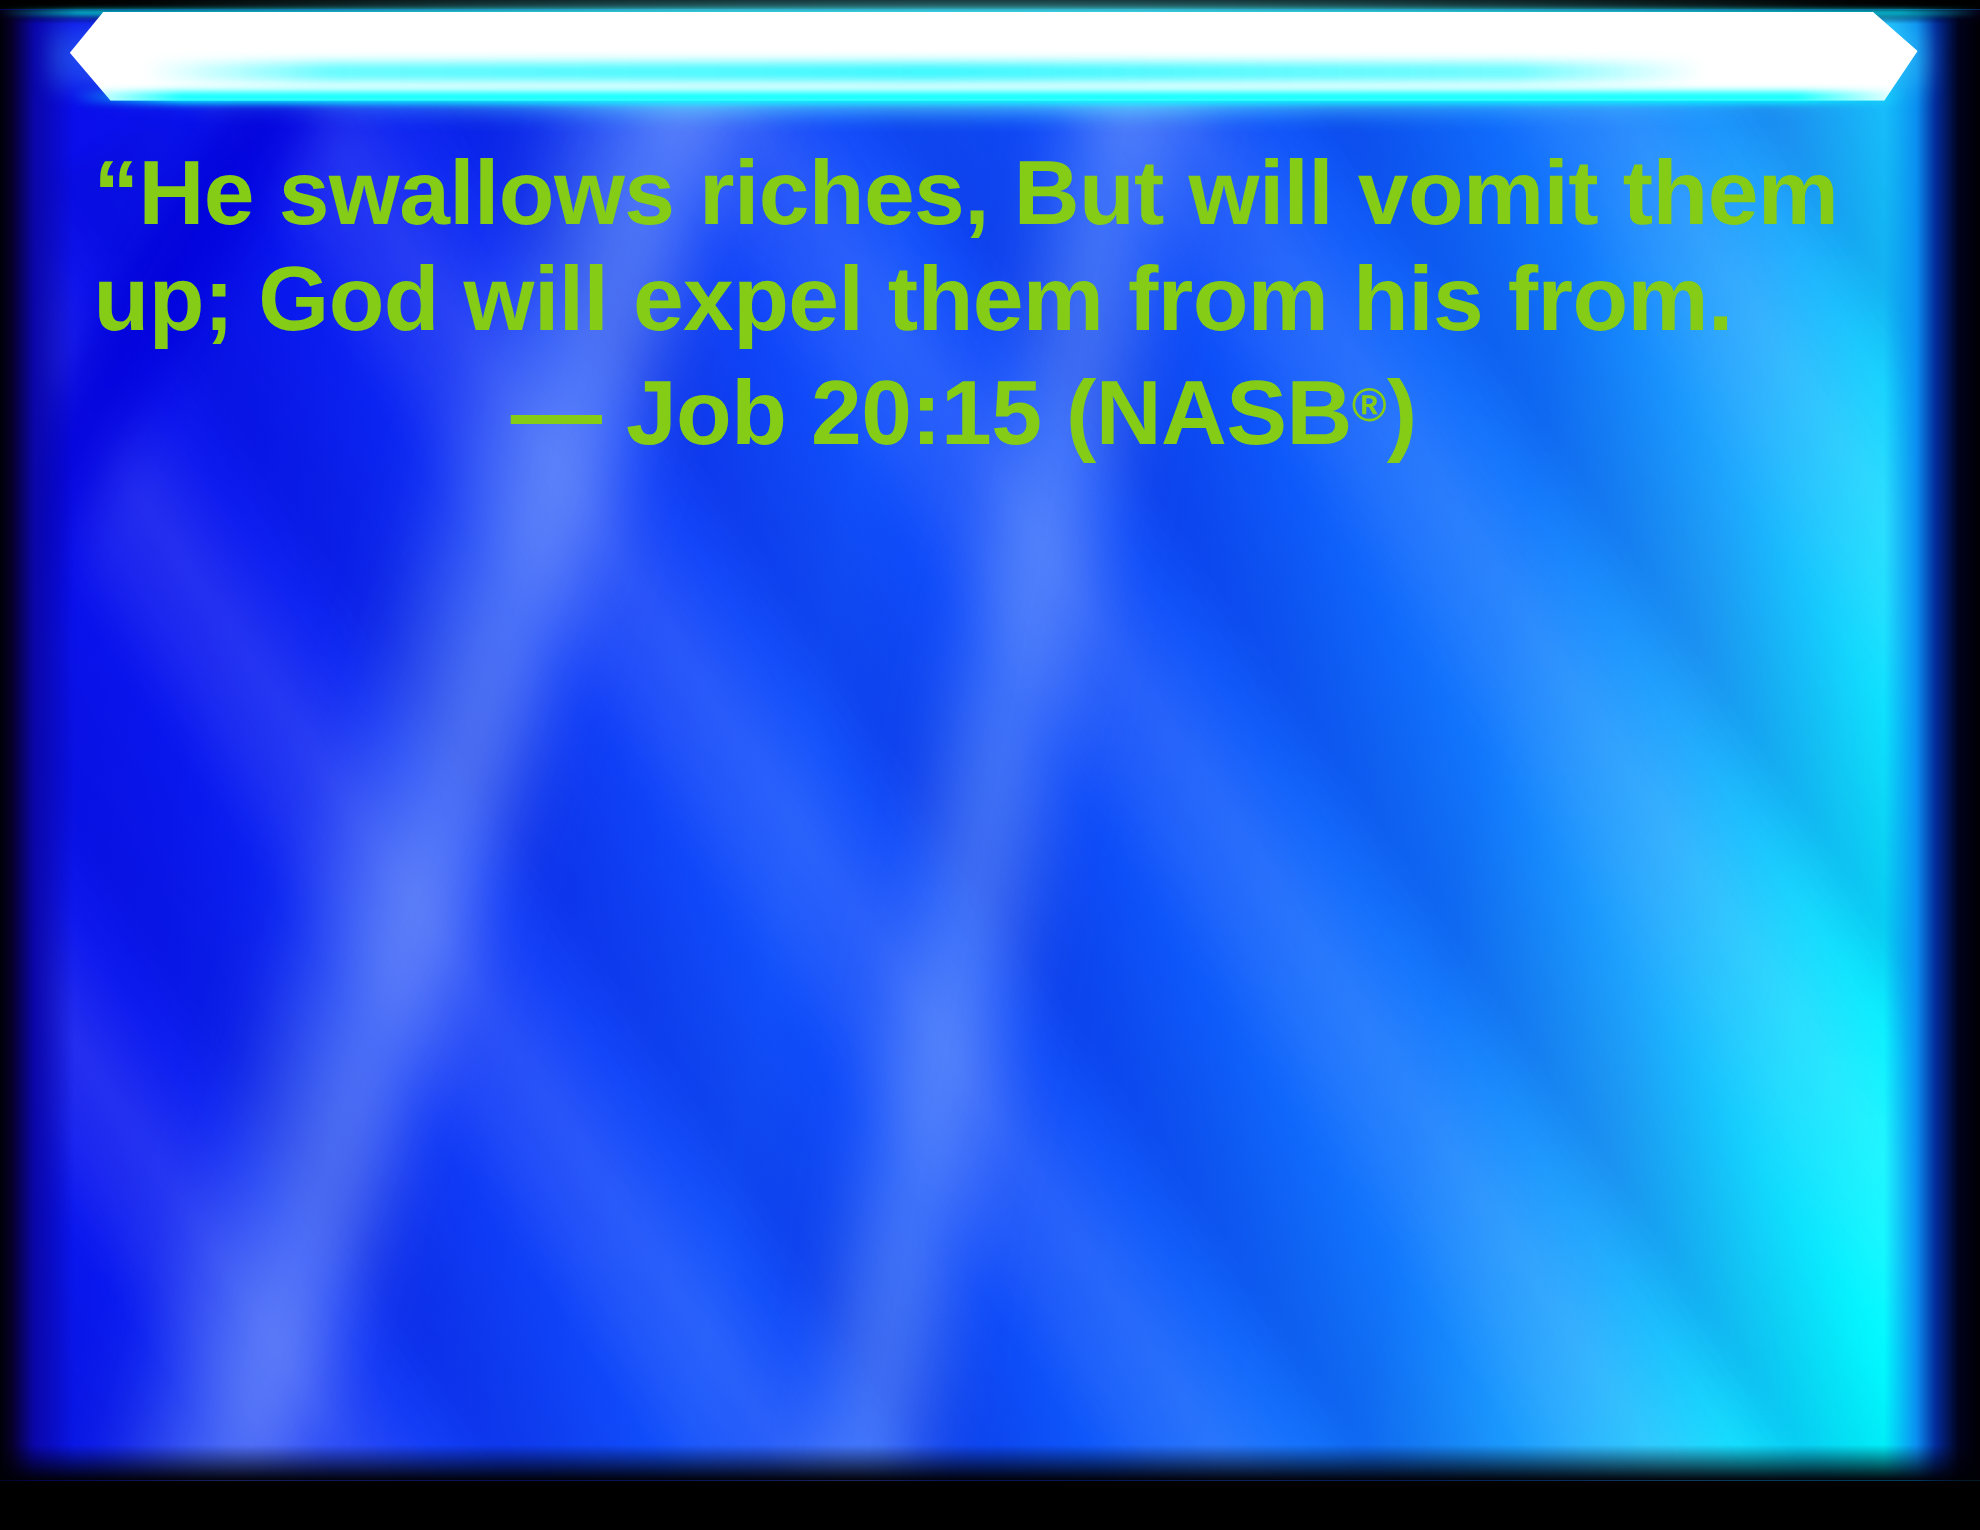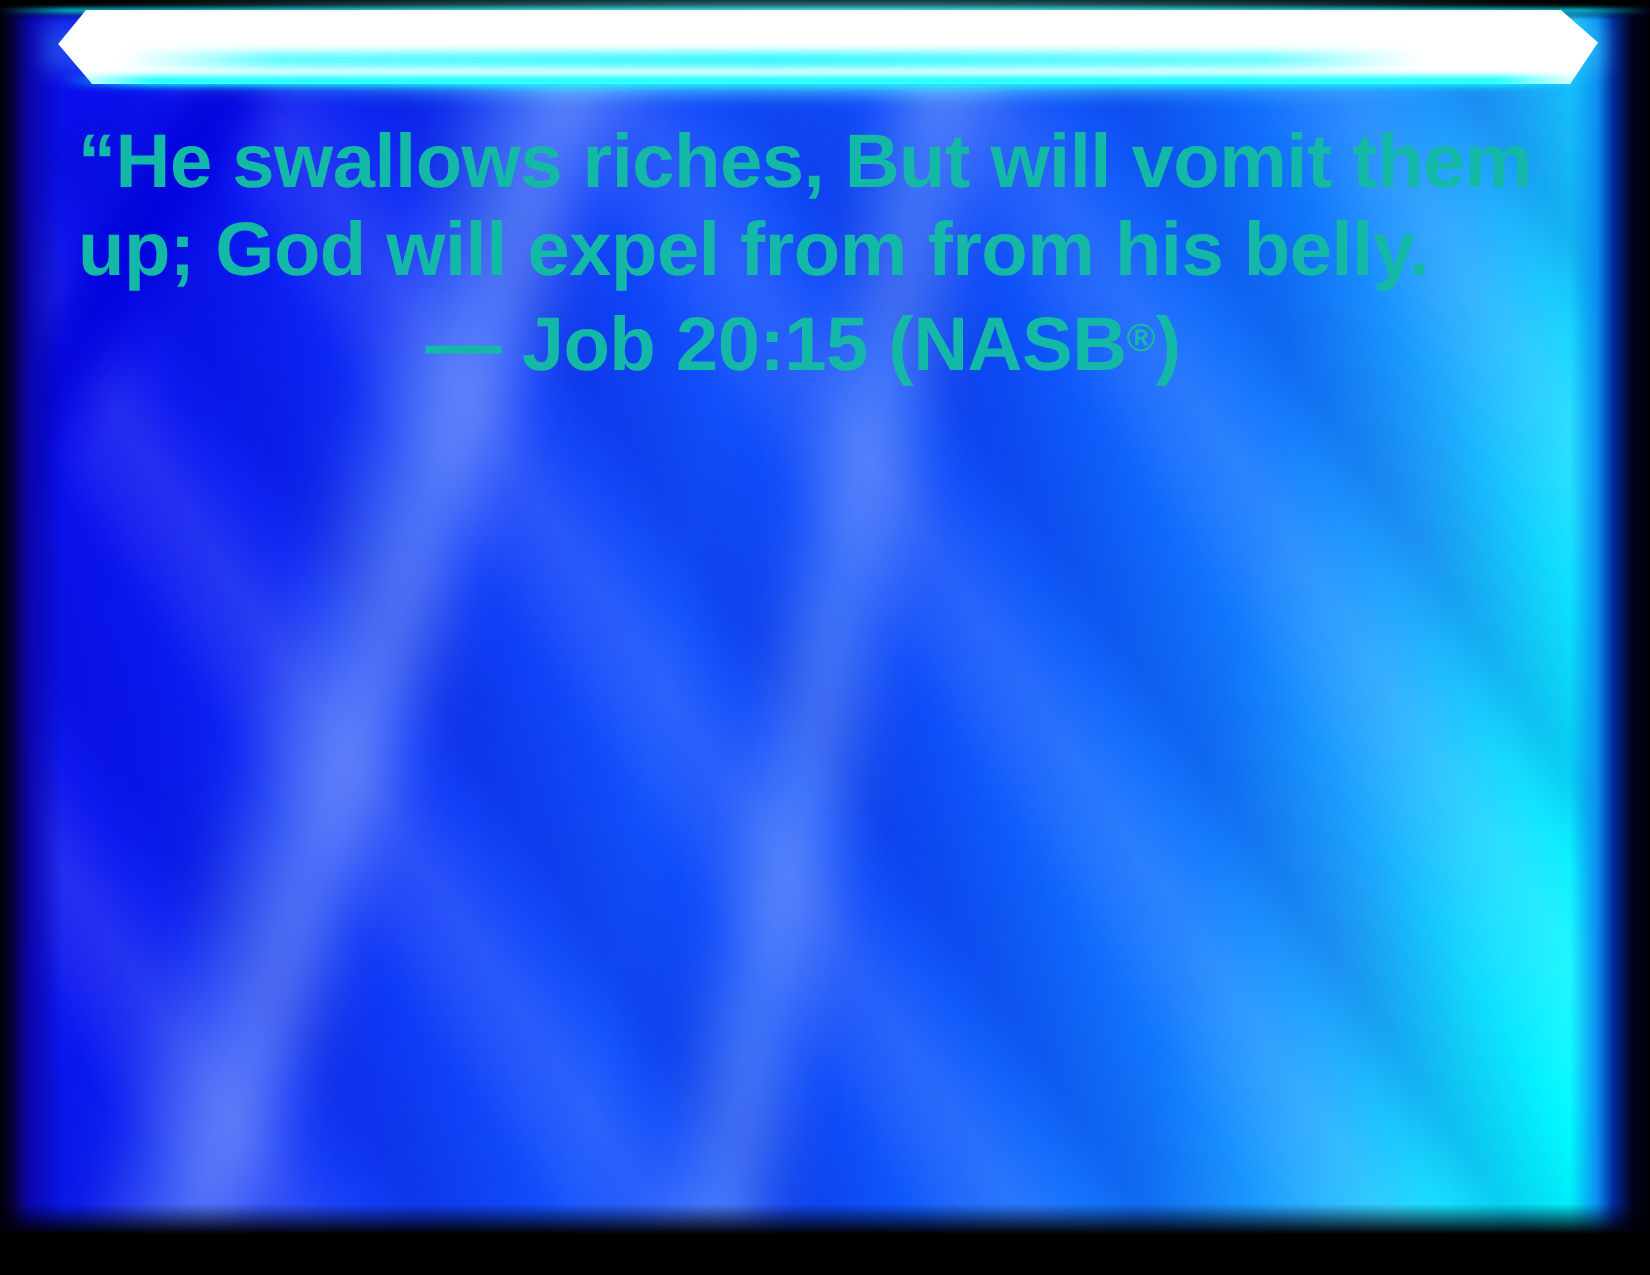--- a/index.html
+++ b/index.html
@@ -215,21 +215,21 @@
         rgba(0,180,210,0) 100%);
     filter: blur(2px);
   }
 
   
   .verse-block {
     position: absolute;
     left: 78px;
     top: 118px;
     width: 1450px;
-    color: #14b8a6;
+    color: #84cc16;
     font-weight: bold;
     font-size: 76px;
     line-height: 88px;
     letter-spacing: -0.5px;
     font-stretch: condensed;
     text-rendering: geometricPrecision;
   }
   .verse-line {
     display: block;
     white-space: nowrap;
@@ -267,17 +267,17 @@
   <div class="header-band-wrap">
     <div class="header-topline"></div>
     <div class="header-glow"></div>
     <div class="header-band"></div>
     <div class="header-band-cyan"></div>
     <div class="header-band-cyanline"></div>
   </div>
 
   <div class="verse-block">
     <span class="verse-line">“He swallows riches, But will vomit them</span>
-    <span class="verse-line">up; God will expel from from his belly.</span>
+    <span class="verse-line">up; God will expel them from his from.</span>
     <span class="verse-ref"><span>— Job 20:15 (NASB</span><span class="reg-mark">®</span><span>)</span></span>
   </div>
 
 </div>
 
 </body></html>

